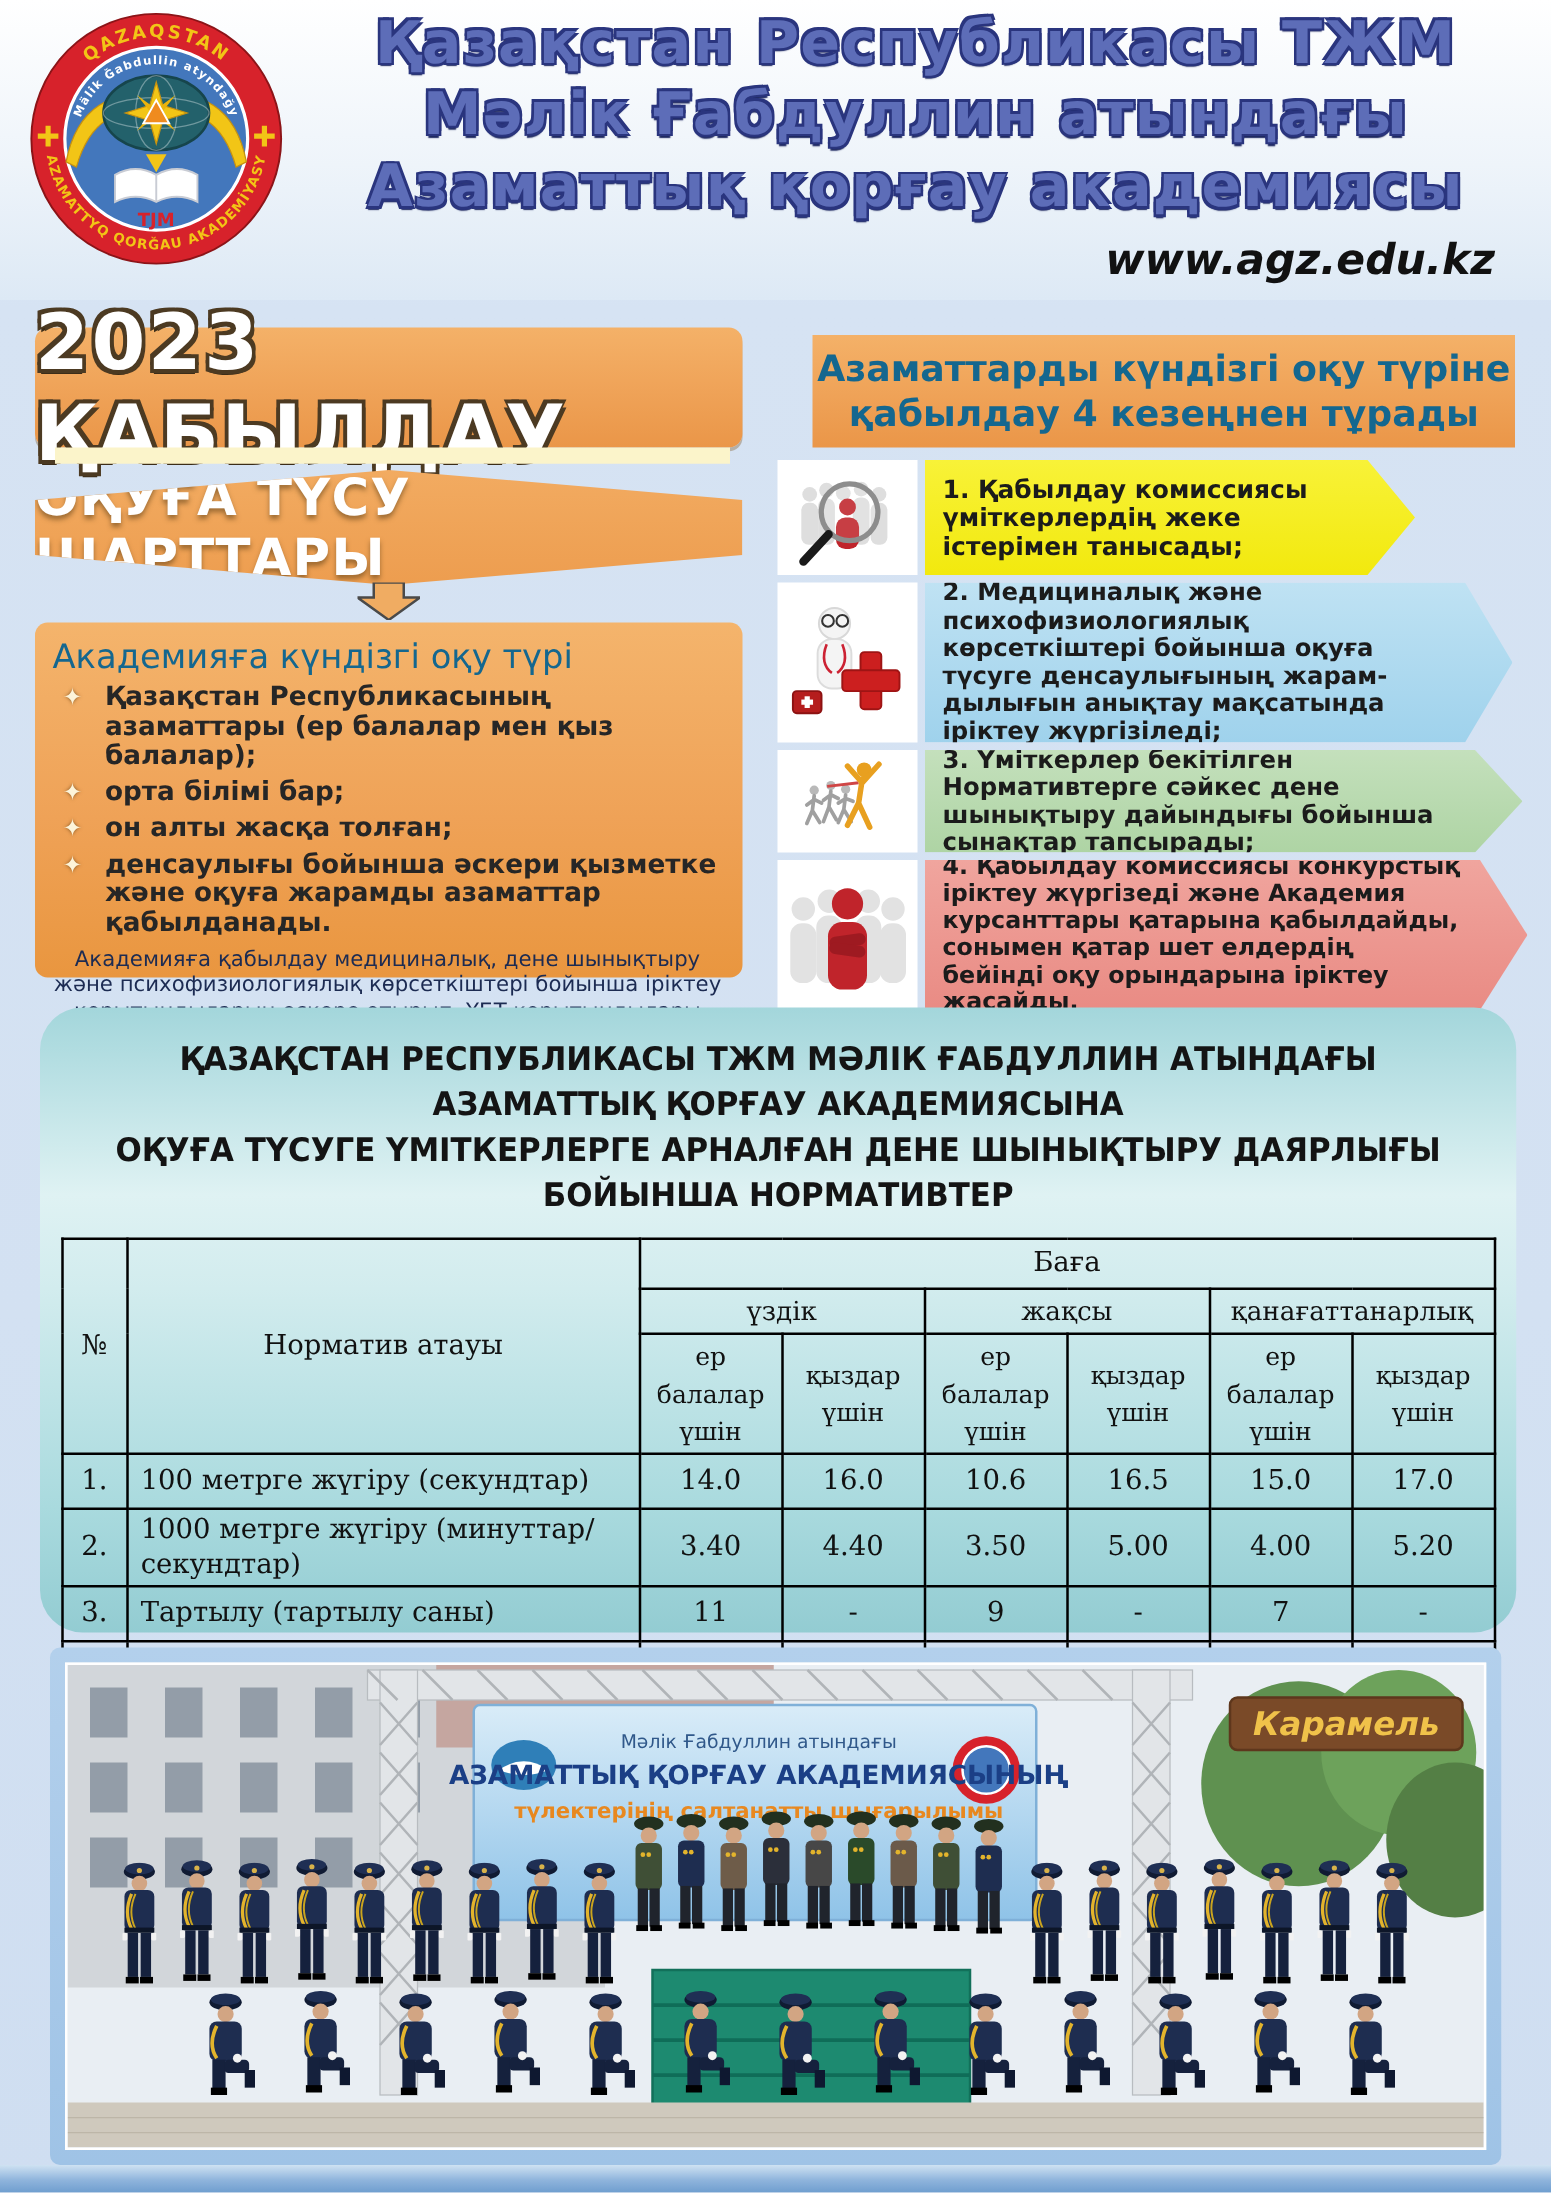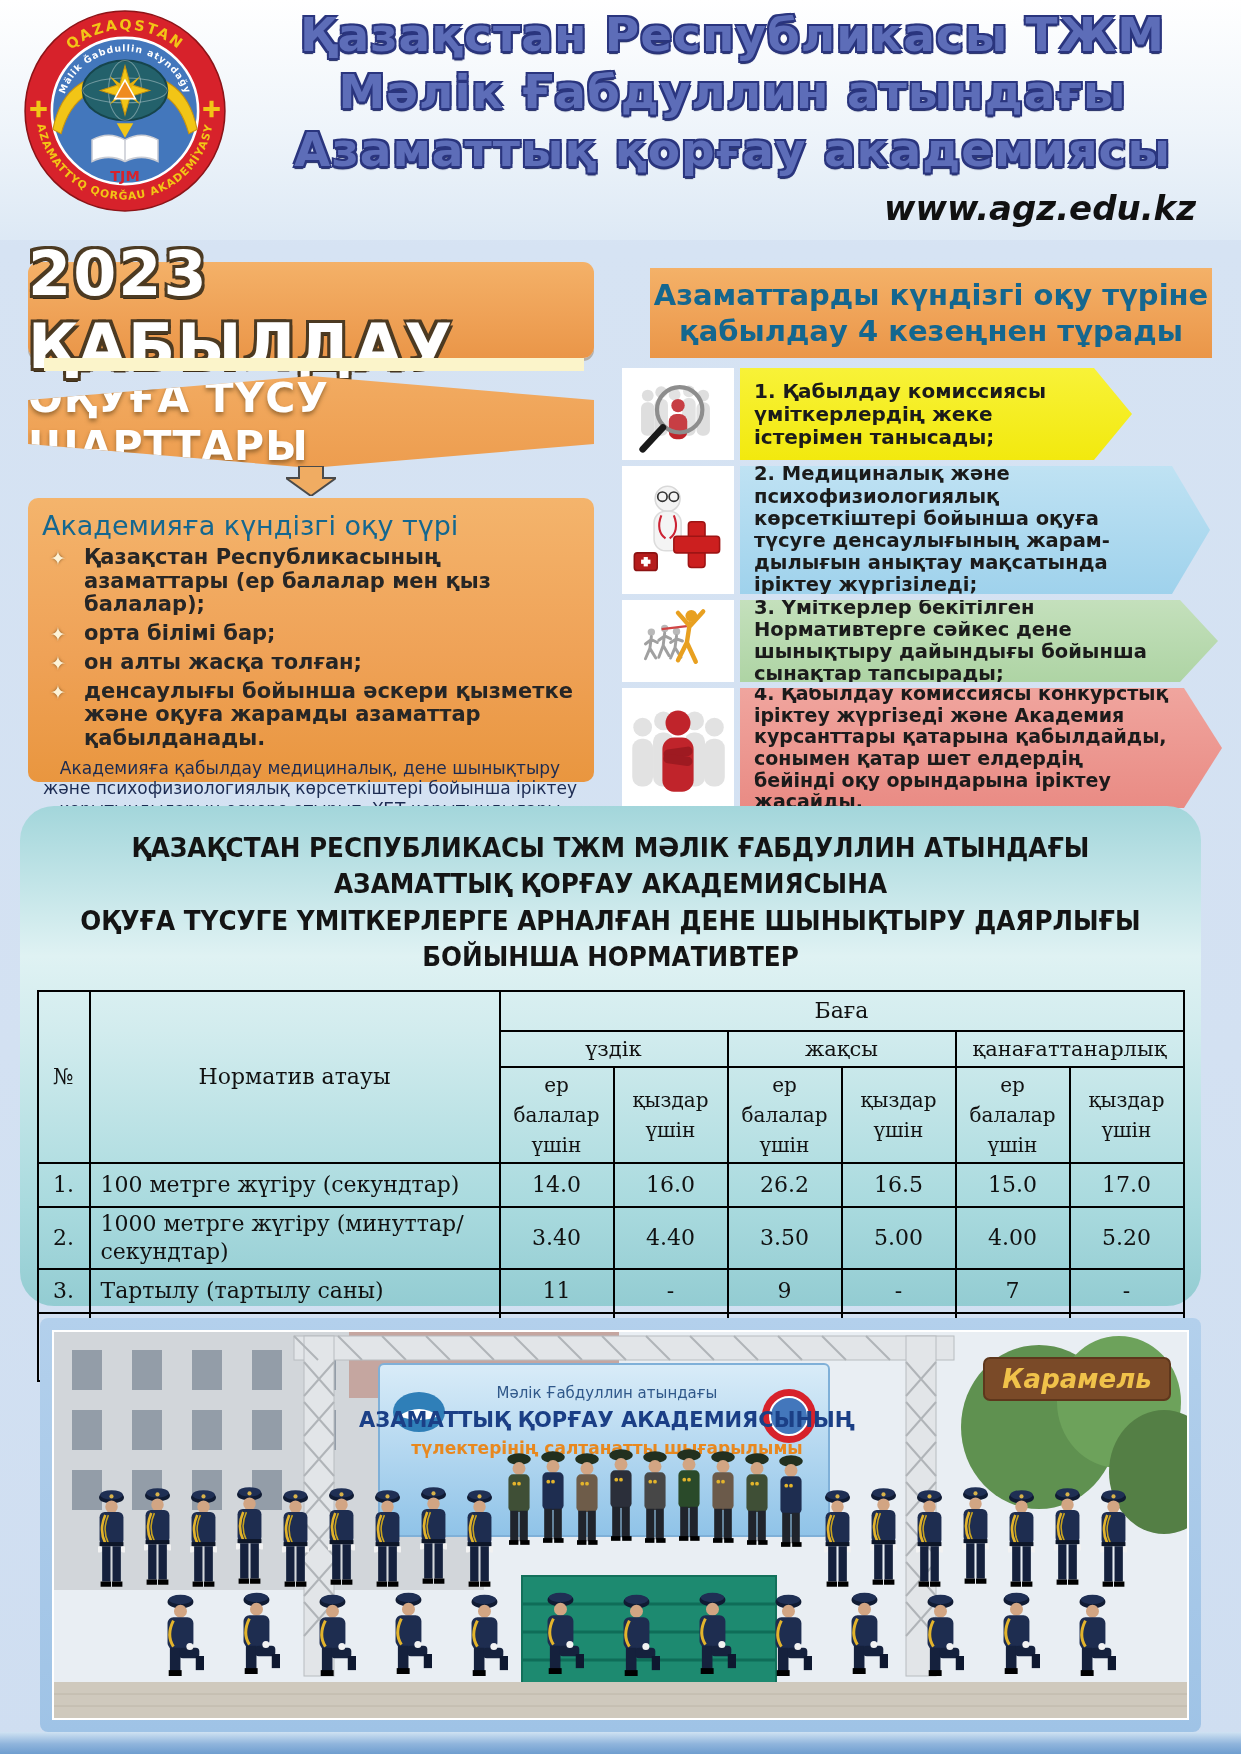--- a/index.html
+++ b/index.html
@@ -44,21 +44,21 @@
   .step{display:flex;gap:6px;}
   .icontile{flex:none;width:112px;background:#fff;display:flex;align-items:center;justify-content:center;}
   .arrowbox{display:flex;align-items:center;box-sizing:border-box;
     padding:6px 52px 6px 14px;font-weight:bold;color:#1b1b1b;
     clip-path:polygon(0 0,calc(100% - 38px) 0,100% 50%,calc(100% - 38px) 100%,0 100%);}
   .s1{height:92px;}  .s1 .arrowbox{width:392px;background:linear-gradient(180deg,#f8f238,#f2e90e);font-size:20px;line-height:1.15;}
   .s2{height:128px;} .s2 .arrowbox{width:470px;background:linear-gradient(180deg,#bfe2f3,#9fd2ec);font-size:19.5px;line-height:1.14;}
   .s3{height:82px;}  .s3 .arrowbox{width:478px;background:linear-gradient(180deg,#c4e0bc,#aed4a4);font-size:19.5px;line-height:1.14;}
   .s4{height:120px;} .s4 .arrowbox{width:486px;background:linear-gradient(180deg,#f0a59e,#e98b84);font-size:19px;line-height:1.14;}
   
-  .tablepanel{position:absolute;left:20px;top:806px;width:1181px;height:500px;border-radius:34px;
+  .tablepanel{position:absolute;left:32px;top:806px;width:1181px;height:500px;border-radius:34px;
     background:linear-gradient(180deg,#a3d6db 0%,#dff2f3 30%,#d2ecee 45%,#a9dade 80%,#93ccd2 100%);
     box-sizing:border-box;padding-top:24px;}
   .tabletitle{text-align:center;font-size:26px;font-weight:800;line-height:1.4;color:#141414;
     transform:scaleX(.95);letter-spacing:0;}
   table.std{border-collapse:collapse;margin:14px auto 0;font-family:"DejaVu Serif","Liberation Serif",serif;color:#111;}
   table.std th,table.std td{border:2.5px solid #000;text-align:center;padding:2px 4px;font-weight:normal;}
   table.std .c-num{width:42px;} table.std .c-name{width:400px;}
   table.std .c-v{width:104px;}
   .hA{height:40px;font-size:22px;} .hB{height:36px;font-size:21px;} .hC{height:88px;font-size:20px;line-height:1.5;}
   .r1{height:44px;} .r2{height:62px;} .r3{height:44px;} .r4{height:68px;}
@@ -274,21 +274,21 @@
           <th class="c-v">ер балалар үшін</th>
           <th class="c-v">қыздар үшін</th>
         </tr>
       </thead>
       <tbody>
         <tr class="r1">
           <td>1.</td>
           <td class="name">100 метрге жүгіру (секундтар)</td>
           <td>14.0</td>
           <td>16.0</td>
-          <td>26.2</td>
+          <td>10.6</td>
           <td>16.5</td>
           <td>15.0</td>
           <td>17.0</td>
         </tr>
         <tr class="r2">
           <td>2.</td>
           <td class="name">1000 метрге жүгіру (минуттар/секундтар)</td>
           <td>3.40</td>
           <td>4.40</td>
           <td>3.50</td>

